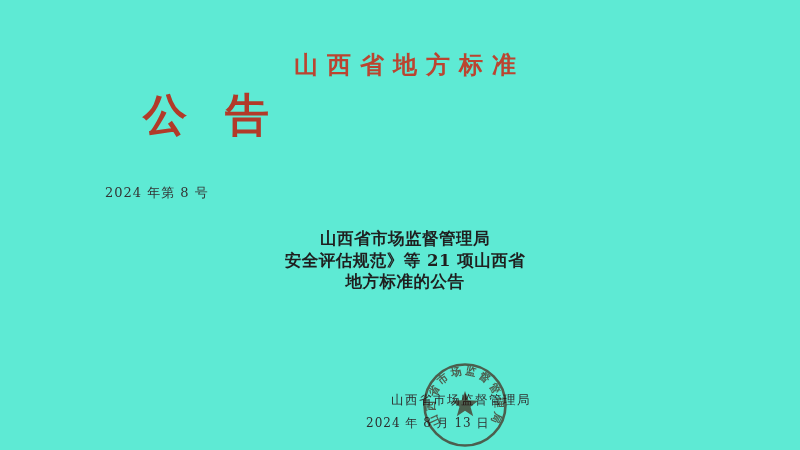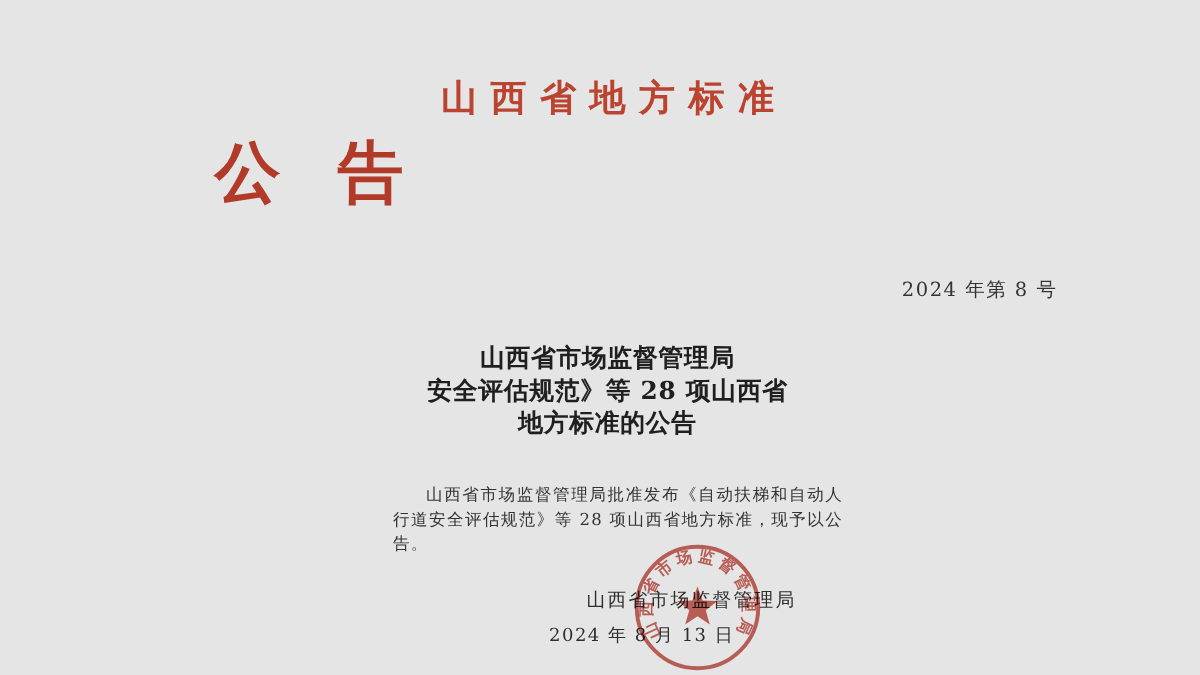--- a/index.html
+++ b/index.html
@@ -4,21 +4,21 @@
 <style>
   html, body {
     margin: 0;
     padding: 0;
     background: #ffffff;
   }
   .page {
     position: relative;
     width: 800px;
     height: 450px;
-    background: #e5e5e5;
+    background: #5eead4;
     overflow: hidden;
     font-family: "DejaVu Serif", "Liberation Serif", serif;
     color: #2e2e2e;
   }
   .content {
     position: absolute;
     left: 105px;
     top: 0;
     width: 600px;
     height: 450px;
@@ -48,21 +48,21 @@
     letter-spacing: 38px;
     padding-left: 38px;
     box-sizing: border-box;
     white-space: nowrap;
   }
   .doc-number {
     position: absolute;
     top: 184px;
     left: 0;
     width: 100%;
-    text-align: right;
+    text-align: left;
     font-size: 13px;
     letter-spacing: 1px;
     color: #333333;
   }
   .heading {
     position: absolute;
     top: 228px;
     left: 0;
     width: 100%;
     text-align: center;
@@ -131,25 +131,24 @@
   <div class="content">
 
     <div class="masthead-title">山西省地方标准</div>
 
     <div class="masthead-subtitle">公告</div>
 
     <div class="doc-number">2024 年第 8 号</div>
 
     <div class="heading">
       <div>山西省市场监督管理局</div>
-      <div>安全评估规范》等 28 项山西省</div>
+      <div>安全评估规范》等 21 项山西省</div>
       <div>地方标准的公告</div>
     </div>
 
-    <p class="paragraph">山西省市场监督管理局批准发布《自动扶梯和自动人行道安全评估规范》等 28 项山西省地方标准，现予以公告。</p>
 
     <div class="signature">山西省市场监督管理局</div>
 
     <div class="sign-date">2024 年 8 月 13 日</div>
   </div>
 
   <svg class="seal" viewBox="0 0 110 110" xmlns="http://www.w3.org/2000/svg" xmlns:xlink="http://www.w3.org/1999/xlink">
     <circle cx="55" cy="53" r="40.5" fill="none" stroke="#c0453a" stroke-width="2.6"></circle>
     <path id="sealArcPath" d="M 30.5 71 A 30.5 30.5 0 1 1 79.5 71" fill="none"></path>
     <text class="seal-arc-text" fill="#c0453a">

